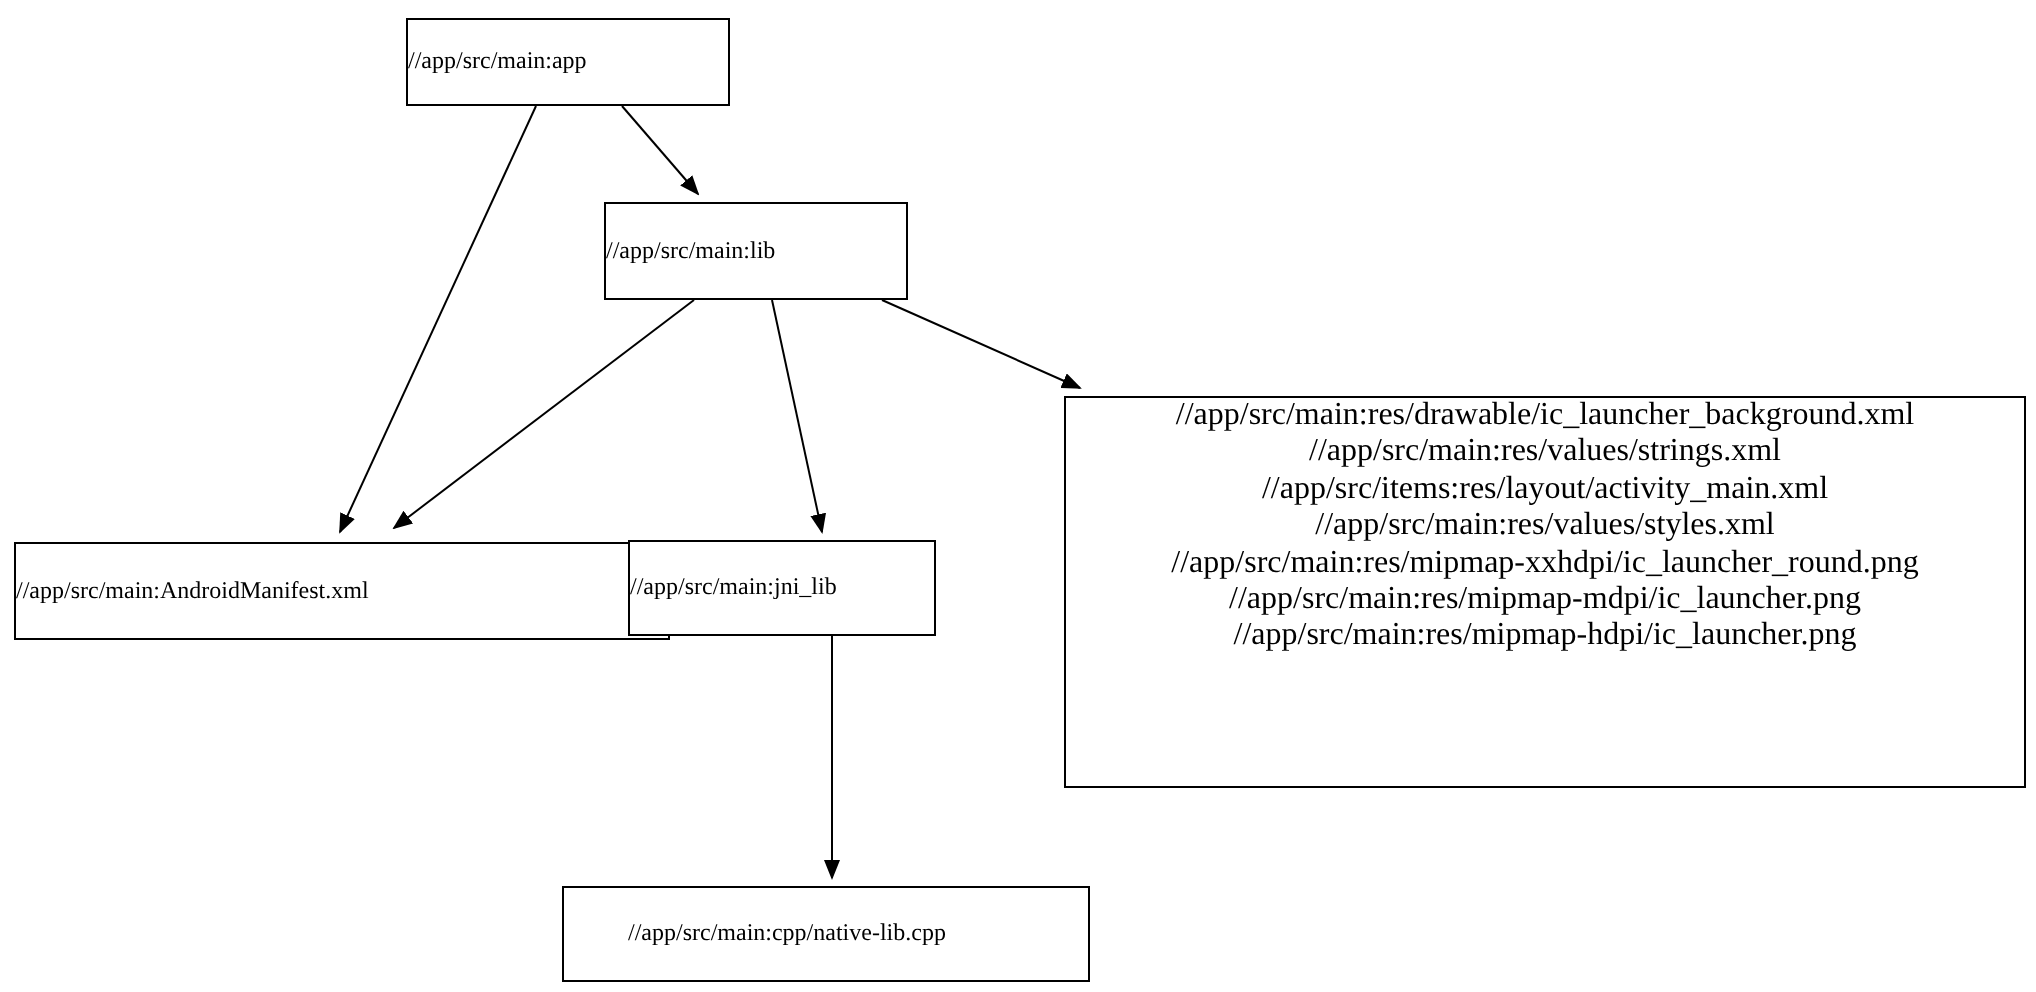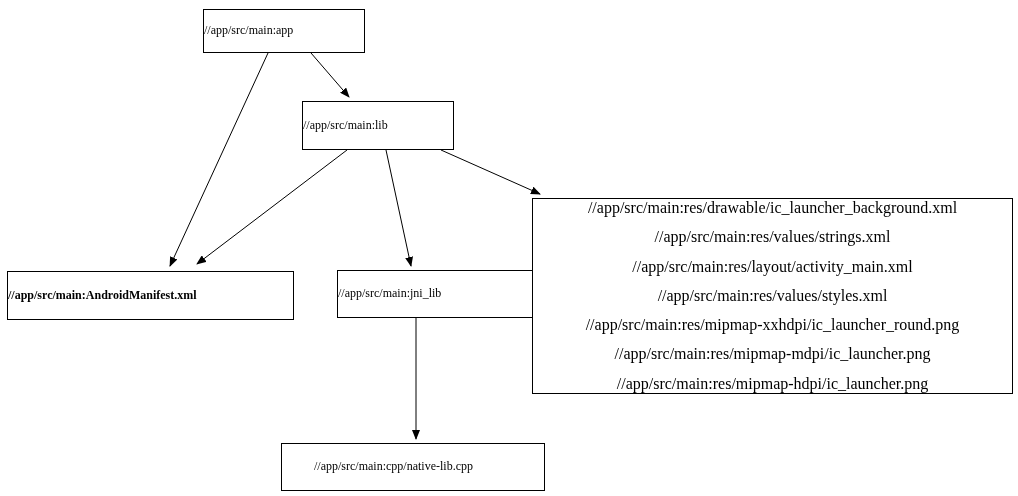--- a/index.html
+++ b/index.html
@@ -35,27 +35,27 @@
     background: #ffffff;
     display: flex;
     align-items: center;
     text-align: center;
     font-size: 12px;
     line-height: 1.15;
     white-space: nowrap;
   }
   .node-app      { left: 203px; top: 9px;   width: 162px; height: 44px; }
   .node-lib      { left: 302px; top: 101px; width: 152px; height: 49px; }
-  .node-manifest { left: 7px;   top: 271px; width: 287px; height: 49px; font-weight: bold; }
-  .node-jni      { left: 337px; top: 270px; width: 206px; height: 48px; }
+  .node-manifest { left: 7px;   top: 271px; width: 328px; height: 49px; }
+  .node-jni      { left: 314px; top: 270px; width: 154px; height: 48px; }
   .node-native   { left: 281px; top: 443px; width: 264px; height: 48px; padding-left: 32px; }
   .node-res {
     left: 532px; top: 198px; width: 481px; height: 196px;
     flex-direction: column;
-    justify-content: space-between;
+    justify-content: flex-start;
     font-size: 16px;
     line-height: 18.4px;
   }
   .node-res > div {
     width: 100%;
     text-align: center;
   }
 </style>
 </head>
 <body>
@@ -88,21 +88,21 @@
     <span>//app/src/main:AndroidManifest.xml</span>
   </div>
 
   <div class="node node-jni">
     <span>//app/src/main:jni_lib</span>
   </div>
 
   <div class="node node-res">
       <div>//app/src/main:res/drawable/ic_launcher_background.xml</div>
       <div>//app/src/main:res/values/strings.xml</div>
-      <div>//app/src/main:res/layout/activity_main.xml</div>
+      <div>//app/src/items:res/layout/activity_main.xml</div>
       <div>//app/src/main:res/values/styles.xml</div>
       <div>//app/src/main:res/mipmap-xxhdpi/ic_launcher_round.png</div>
       <div>//app/src/main:res/mipmap-mdpi/ic_launcher.png</div>
       <div>//app/src/main:res/mipmap-hdpi/ic_launcher.png</div>
     </div>
 
   <div class="node node-native">
     <span>//app/src/main:cpp/native-lib.cpp</span>
   </div>
 

